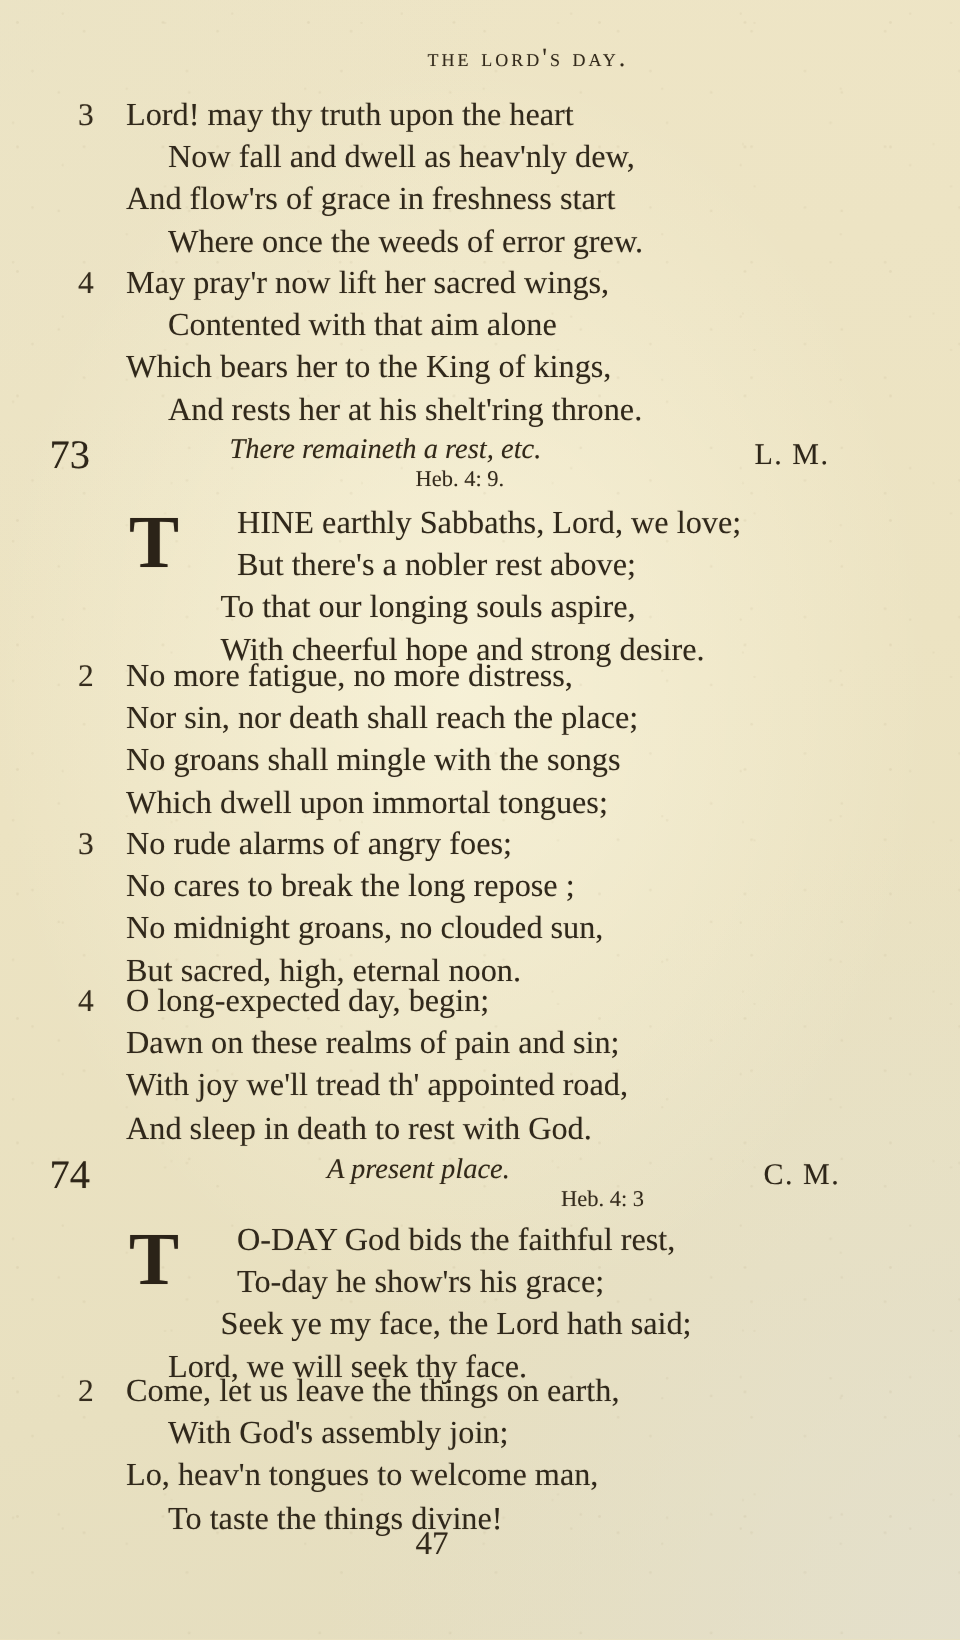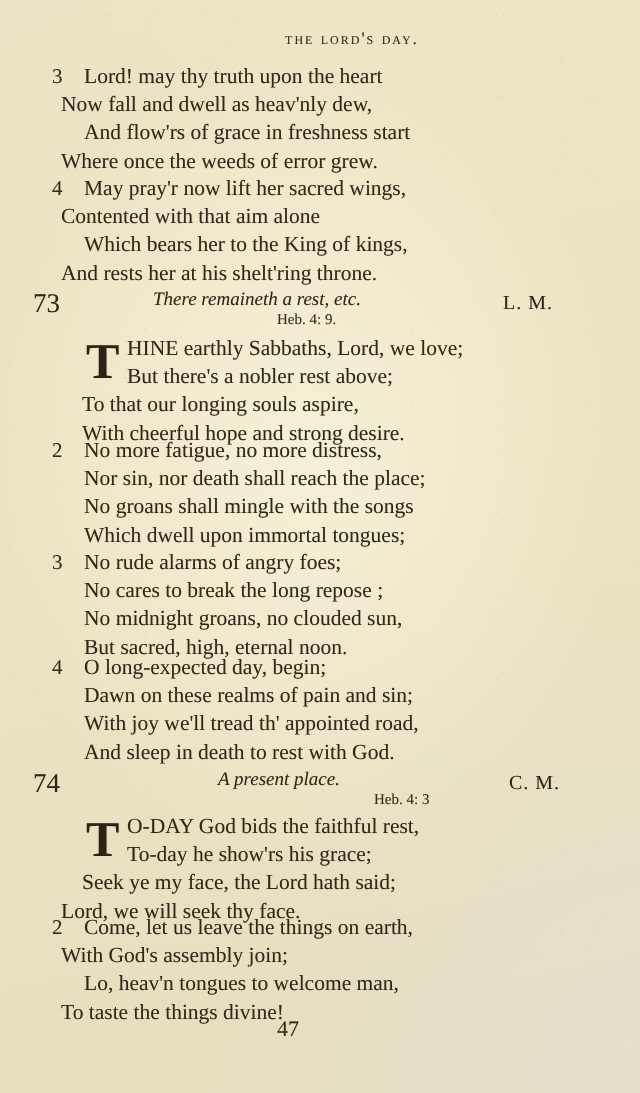--- a/index.html
+++ b/index.html
@@ -78,23 +78,23 @@
   }
   .vnum {
     position: absolute;
     left: 52px;
     top: 0;
     font-size: 21px;
     color: #352c1e;
   }
   
   .ind0 { padding-left: 84px; }   
-  .ind1 { padding-left: 61px; }  
-  .ind-drop { padding-left: 127px; }
-  .ind-firstflush { padding-left: 82px; }
+  .ind1 { padding-left: 112px; }  
+  .ind-drop { padding-left: 127px; margin-left: 31px; }
+  .ind-firstflush { padding-left: 106px; margin-left: 41px; }
 
   
   .hymnhead {
     position: absolute;
     left: 0;
     width: 506px;
     height: 46px;
     padding-left: 40px;
   }
   .hymn-no {

